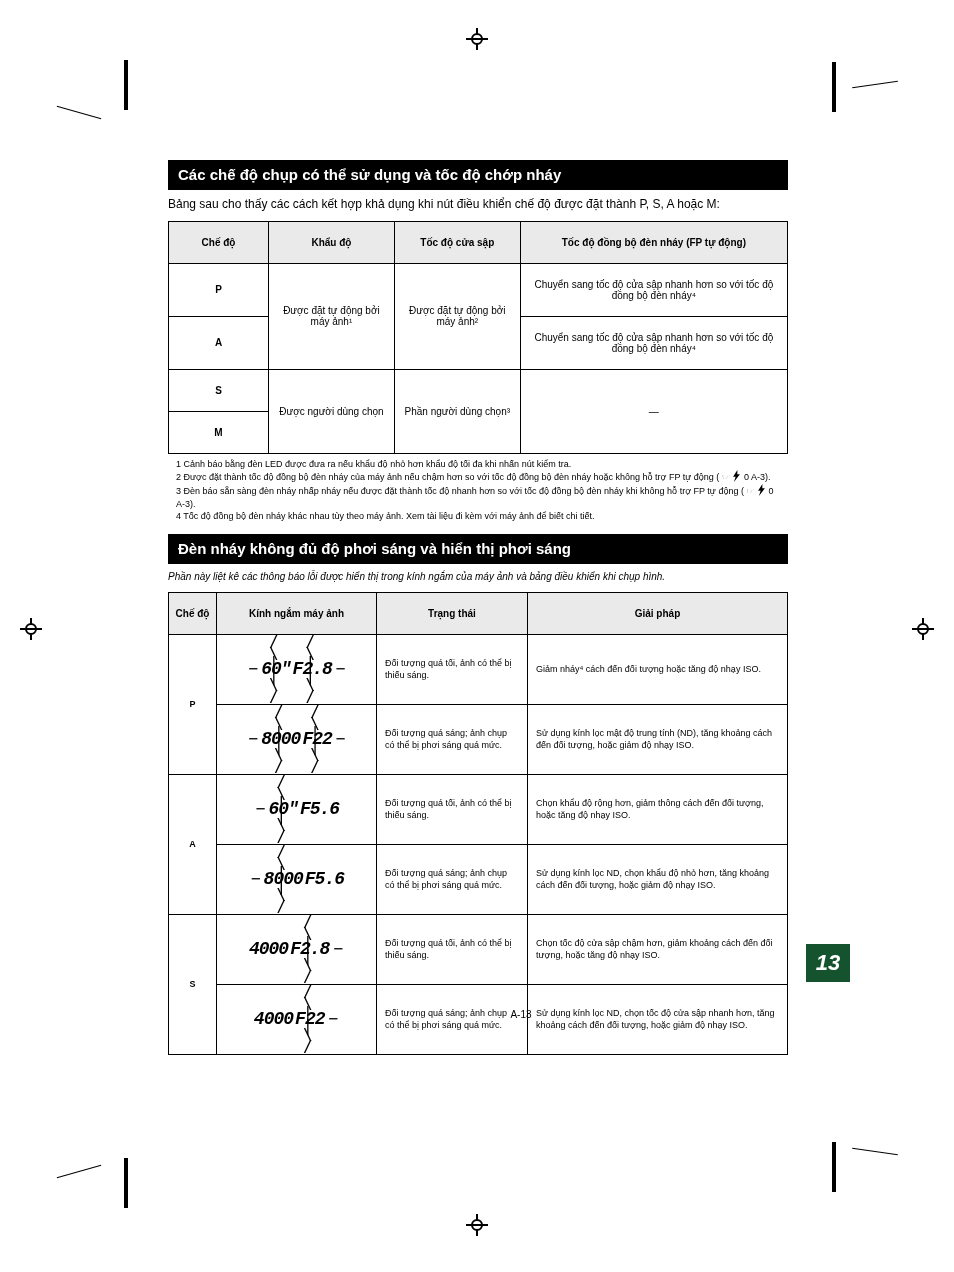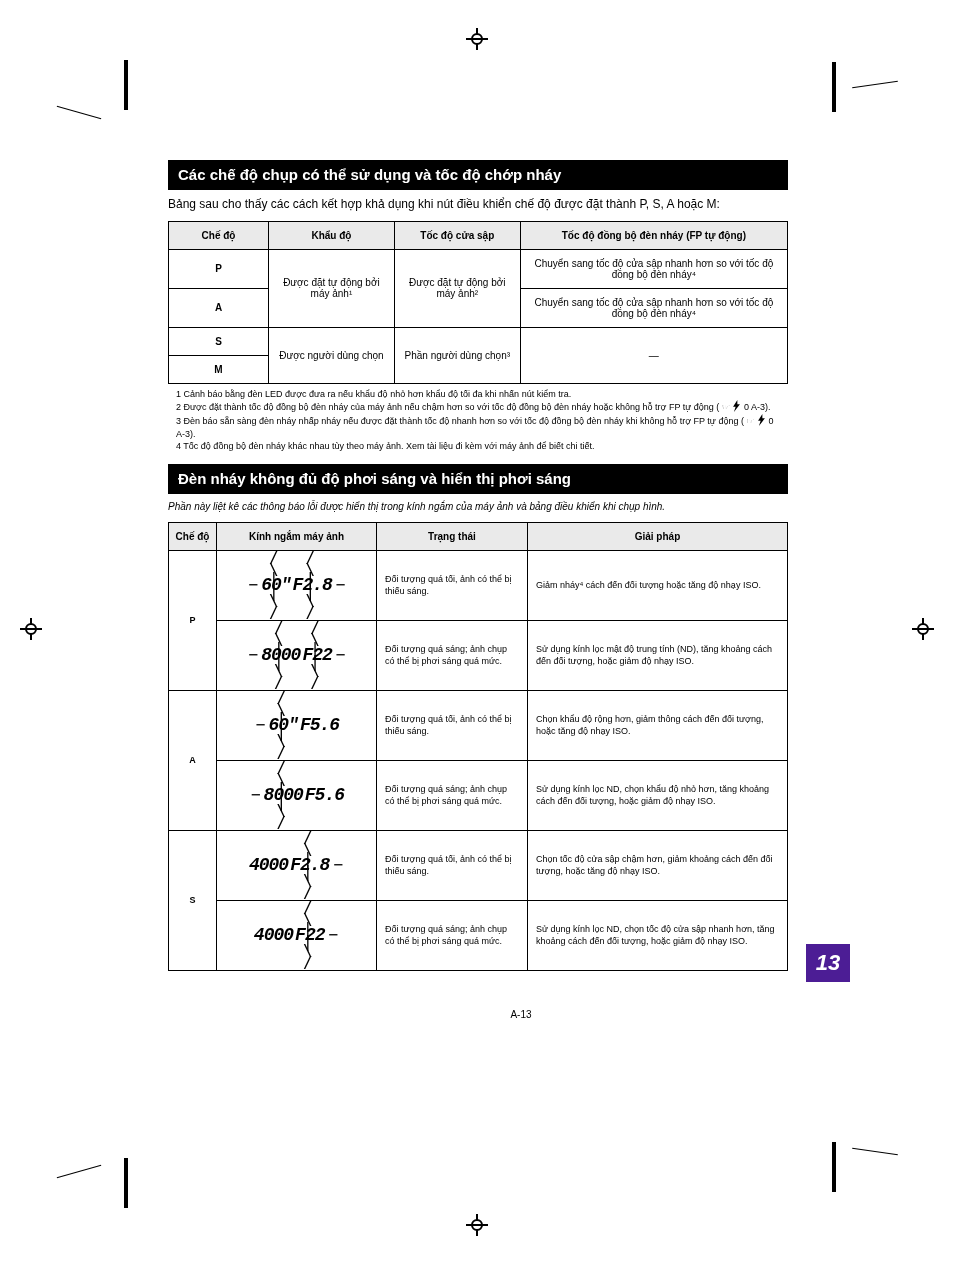--- a/index.html
+++ b/index.html
@@ -79,21 +79,21 @@
     margin-bottom: 8px;
   }
 
   table {
     border-collapse: collapse;
     width: 100%;
     font-size: 10px;
   }
   th, td {
     border: 1px solid #000;
-    padding: 8px 6px;
+    padding: 15px 6px;
     text-align: center;
     vertical-align: middle;
   }
   th {
     background: #eaeaea;
     font-weight: bold;
   }
   td.left { text-align: left; }
 
   .table1 td { height: 18px; }
@@ -149,21 +149,21 @@
     padding: 0 2px;
   }
 
   
   .page-tab {
     position: absolute;
     right: 104px;
     top: 944px;
     width: 44px;
     height: 38px;
-    background: #4c1d95;
+    background: #14532d;
     color: #fff;
     font-size: 22px;
     font-weight: bold;
     font-style: italic;
     display: flex;
     align-items: center;
     justify-content: center;
   }
   .page-num {
     position: absolute;

